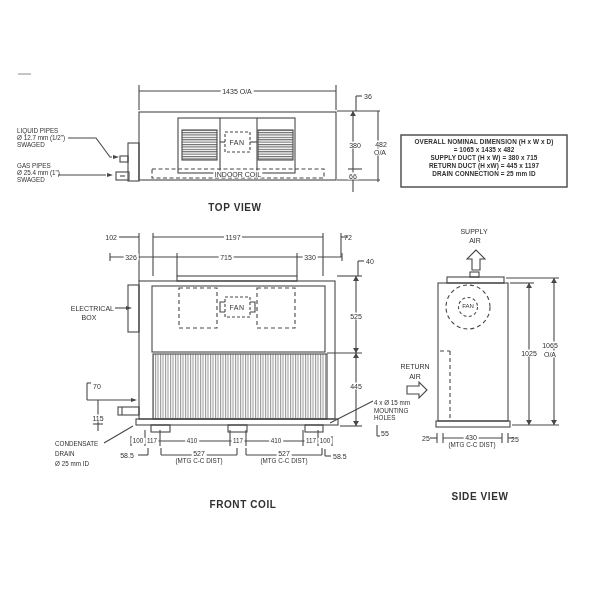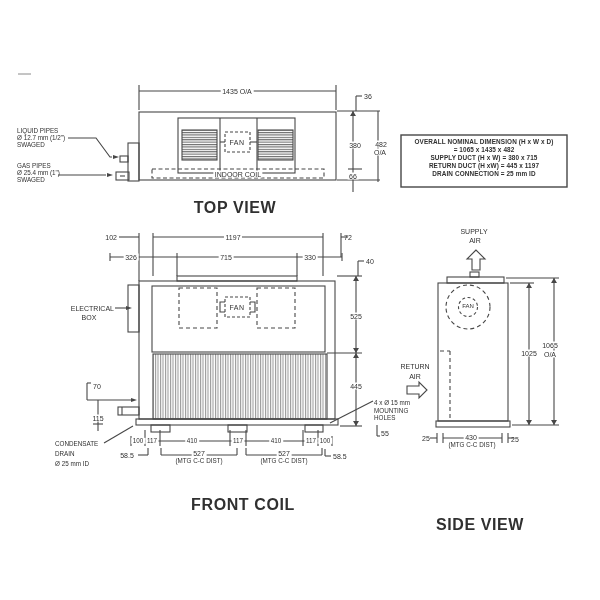--- a/index.html
+++ b/index.html
@@ -5,21 +5,21 @@
   html,body{margin:0;padding:0;background:#fff;}
   #stage{position:relative;width:600px;height:600px;background:#fff;overflow:hidden;
          font-family:"Liberation Sans",sans-serif;color:#303030;}
   #stage svg{position:absolute;left:0;top:0;}
   .t{position:absolute;white-space:nowrap;font-size:7px;line-height:1;color:#303030;}
   .c{transform:translate(-50%,-50%);}
   .l{transform:translate(0,-50%);}
   .r{transform:translate(-100%,-50%);}
   .wbg{background:#fff;padding:0 1.5px;}
   .s6{font-size:6.3px;}
-  .title{font-size:16px;font-weight:bold;letter-spacing:.6px;}
+  .title{font-size:10px;font-weight:bold;letter-spacing:.6px;}
   .info{font-size:6.4px;font-weight:bold;letter-spacing:.1px;}
   .fan{font-size:7px;letter-spacing:.5px;}
   .fansm{font-size:6px;}
 </style>
 </head>
 <body>
 
 <div id="stage">
 
 <svg width="600" height="600" viewBox="0 0 600 600">
@@ -263,15 +263,15 @@
 <span class="t c fansm" style="left:468px;top:306px">FAN</span>
 <span class="t c" style="left:415px;top:366px">RETURN</span>
 <span class="t c" style="left:415px;top:376px">AIR</span>
 <span class="t c wbg" style="left:529px;top:353px">1025</span>
 <span class="t c wbg" style="left:550px;top:345px">1065</span>
 <span class="t c wbg" style="left:550px;top:354px">O/A</span>
 <span class="t c" style="left:426px;top:438px">25</span>
 <span class="t c wbg" style="left:471px;top:437px">430</span>
 <span class="t c s6" style="left:472px;top:445px">(MTG C-C DIST)</span>
 <span class="t l" style="left:511px;top:439px">25</span>
-<span class="t c title" style="left:480px;top:525px">SIDE VIEW</span>
+<span class="t c title" style="left:480px;top:497px">SIDE VIEW</span>
 
 </div>
 
 </body></html>

